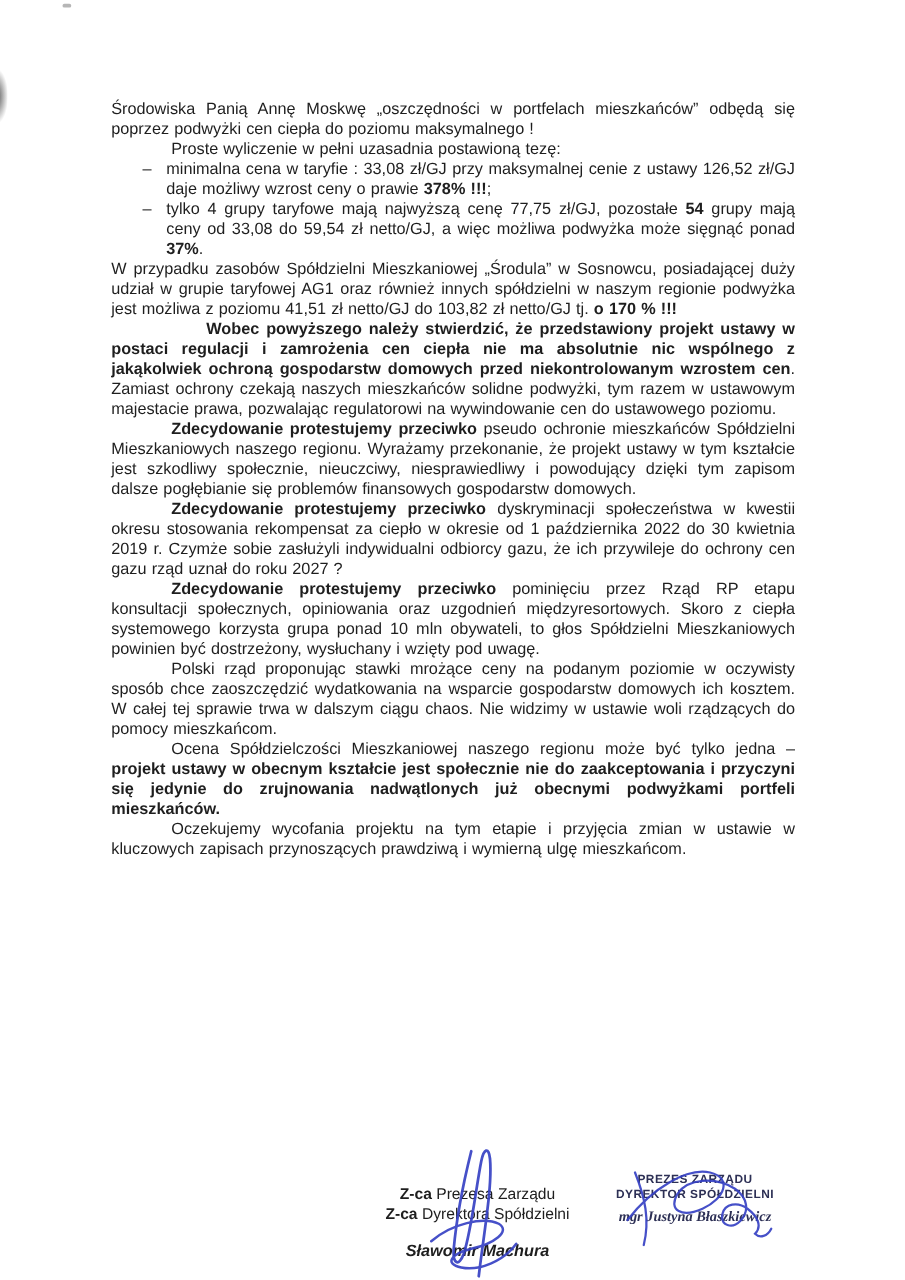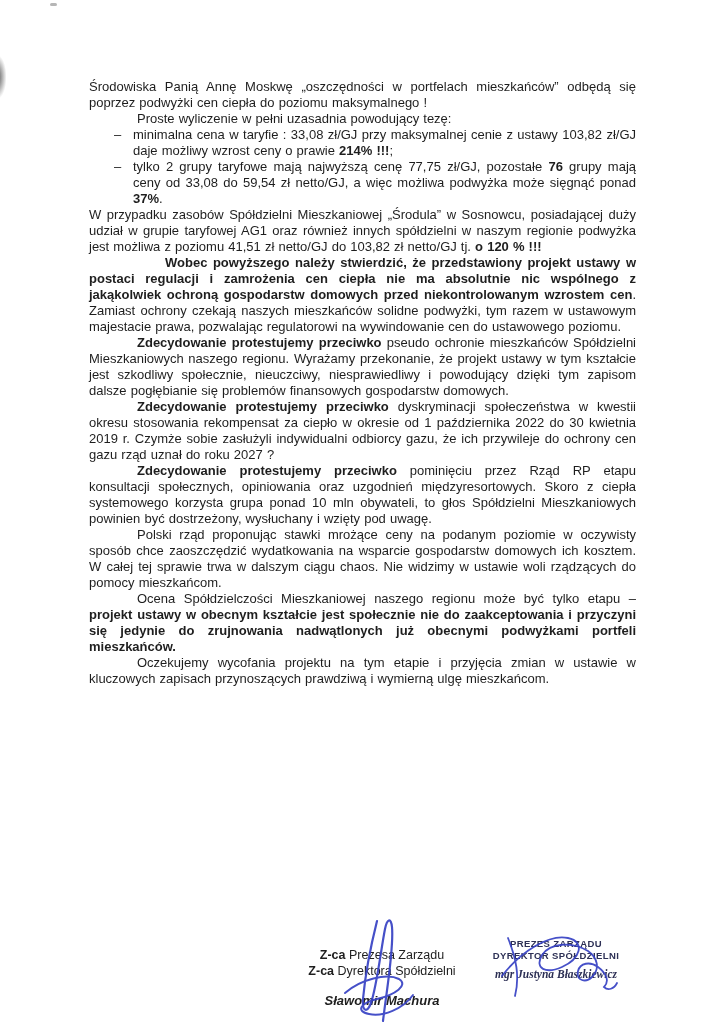--- a/index.html
+++ b/index.html
@@ -61,36 +61,36 @@
 </head>
 <body>
 
 <div class="page">
 
   <div class="speck"></div>
   <div class="smudge"></div>
 
   <div class="doc-body">
       <p class="para indent-none"><span>Środowiska Panią Annę Moskwę „oszczędności w portfelach mieszkańców” odbędą się poprzez podwyżki cen ciepła do poziomu maksymalnego !</span></p>
-      <p class="para indent-std"><span>Proste wyliczenie w pełni uzasadnia powodujący tezę:</span></p>
+      <p class="para indent-std"><span>Proste wyliczenie w pełni uzasadnia postawioną tezę:</span></p>
       <div class="bullet">
         <span class="dash">–</span>
-        <span class="bullet-text"><span>minimalna cena w taryfie : 33,08 zł/GJ przy maksymalnej cenie z ustawy 103,82 zł/GJ daje możliwy wzrost ceny o prawie </span><span class="b">214% !!!</span><span>;</span></span>
+        <span class="bullet-text"><span>minimalna cena w taryfie : 33,08 zł/GJ przy maksymalnej cenie z ustawy 126,52 zł/GJ daje możliwy wzrost ceny o prawie </span><span class="b">378% !!!</span><span>;</span></span>
       </div>
       <div class="bullet">
         <span class="dash">–</span>
-        <span class="bullet-text"><span>tylko 2 grupy taryfowe mają najwyższą cenę 77,75 zł/GJ, pozostałe </span><span class="b">76</span><span> grupy mają ceny od 33,08 do 59,54 zł netto/GJ, a więc możliwa podwyżka może sięgnąć ponad </span><span class="b">37%</span><span>.</span></span>
+        <span class="bullet-text"><span>tylko 4 grupy taryfowe mają najwyższą cenę 77,75 zł/GJ, pozostałe </span><span class="b">54</span><span> grupy mają ceny od 33,08 do 59,54 zł netto/GJ, a więc możliwa podwyżka może sięgnąć ponad </span><span class="b">37%</span><span>.</span></span>
       </div>
-      <p class="para indent-none"><span>W przypadku zasobów Spółdzielni Mieszkaniowej „Środula” w Sosnowcu, posiadającej duży udział w grupie taryfowej AG1 oraz również innych spółdzielni w naszym regionie podwyżka jest możliwa z poziomu 41,51 zł netto/GJ do 103,82 zł netto/GJ tj. </span><span class="b">o 120 % !!!</span></p>
+      <p class="para indent-none"><span>W przypadku zasobów Spółdzielni Mieszkaniowej „Środula” w Sosnowcu, posiadającej duży udział w grupie taryfowej AG1 oraz również innych spółdzielni w naszym regionie podwyżka jest możliwa z poziomu 41,51 zł netto/GJ do 103,82 zł netto/GJ tj. </span><span class="b">o 170 % !!!</span></p>
       <p class="para indent-big"><span class="b">Wobec powyższego należy stwierdzić, że przedstawiony projekt ustawy w postaci regulacji i zamrożenia cen ciepła nie ma absolutnie nic wspólnego z jakąkolwiek ochroną gospodarstw domowych przed niekontrolowanym wzrostem cen</span><span>. Zamiast ochrony czekają naszych mieszkańców solidne podwyżki, tym razem w ustawowym majestacie prawa, pozwalając regulatorowi na wywindowanie cen do ustawowego poziomu.</span></p>
       <p class="para indent-std"><span class="b">Zdecydowanie protestujemy przeciwko</span><span> pseudo ochronie mieszkańców Spółdzielni Mieszkaniowych naszego regionu. Wyrażamy przekonanie, że projekt ustawy w tym kształcie jest szkodliwy społecznie, nieuczciwy, niesprawiedliwy i powodujący dzięki tym zapisom dalsze pogłębianie się problemów finansowych gospodarstw domowych.</span></p>
       <p class="para indent-std"><span class="b">Zdecydowanie protestujemy przeciwko</span><span> dyskryminacji społeczeństwa w kwestii okresu stosowania rekompensat za ciepło w okresie od 1 października 2022 do 30 kwietnia 2019 r. Czymże sobie zasłużyli indywidualni odbiorcy gazu, że ich przywileje do ochrony cen gazu rząd uznał do roku 2027 ?</span></p>
       <p class="para indent-std"><span class="b">Zdecydowanie protestujemy przeciwko</span><span> pominięciu przez Rząd RP etapu konsultacji społecznych, opiniowania oraz uzgodnień międzyresortowych. Skoro z ciepła systemowego korzysta grupa ponad 10 mln obywateli, to głos Spółdzielni Mieszkaniowych powinien być dostrzeżony, wysłuchany i wzięty pod uwagę.</span></p>
       <p class="para indent-std"><span>Polski rząd proponując stawki mrożące ceny na podanym poziomie w oczywisty sposób chce zaoszczędzić wydatkowania na wsparcie gospodarstw domowych ich kosztem. W całej tej sprawie trwa w dalszym ciągu chaos. Nie widzimy w ustawie woli rządzących do pomocy mieszkańcom.</span></p>
-      <p class="para indent-std"><span>Ocena Spółdzielczości Mieszkaniowej naszego regionu może być tylko etapu – </span><span class="b">projekt ustawy w obecnym kształcie jest społecznie nie do zaakceptowania i przyczyni się jedynie do zrujnowania nadwątlonych już obecnymi podwyżkami portfeli mieszkańców.</span></p>
+      <p class="para indent-std"><span>Ocena Spółdzielczości Mieszkaniowej naszego regionu może być tylko jedna – </span><span class="b">projekt ustawy w obecnym kształcie jest społecznie nie do zaakceptowania i przyczyni się jedynie do zrujnowania nadwątlonych już obecnymi podwyżkami portfeli mieszkańców.</span></p>
       <p class="para indent-std"><span>Oczekujemy wycofania projektu na tym etapie i przyjęcia zmian w ustawie w kluczowych zapisach przynoszących prawdziwą i wymierną ulgę mieszkańcom.</span></p>
     </div>
 
   <svg class="scribble scribble-deputy" width="120" height="109" viewBox="0 0 120 109">
     <path stroke-width="2.2" d="M52 6 C46 30 40 62 38 84 C37 96 42 99 46 88 C52 70 56 34 60 14 C62 4 66 2 67 12 C69 34 62 72 58 106"></path>
     <path stroke-width="2" d="M20 78 C36 64 62 58 74 64 C84 70 70 80 52 84 C36 88 30 96 44 99 C58 102 78 94 88 80"></path>
   </svg>
   <div class="sig-deputy">
     <div class="sig-line"><span class="b">Z-ca</span><span> Prezesa Zarządu</span></div>
     <div class="sig-line"><span class="b">Z-ca</span><span> Dyrektora Spółdzielni</span></div>

